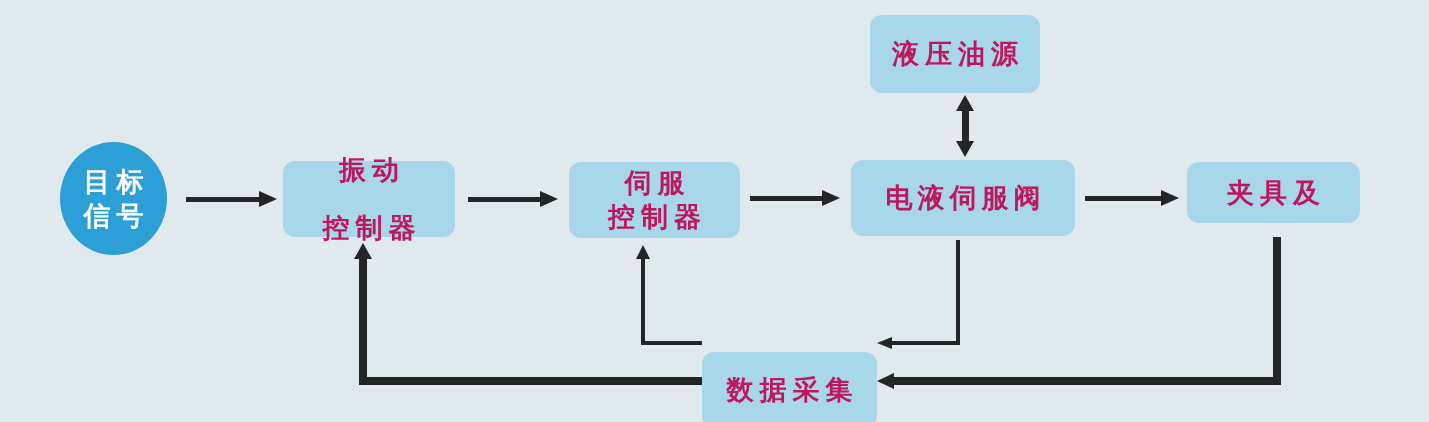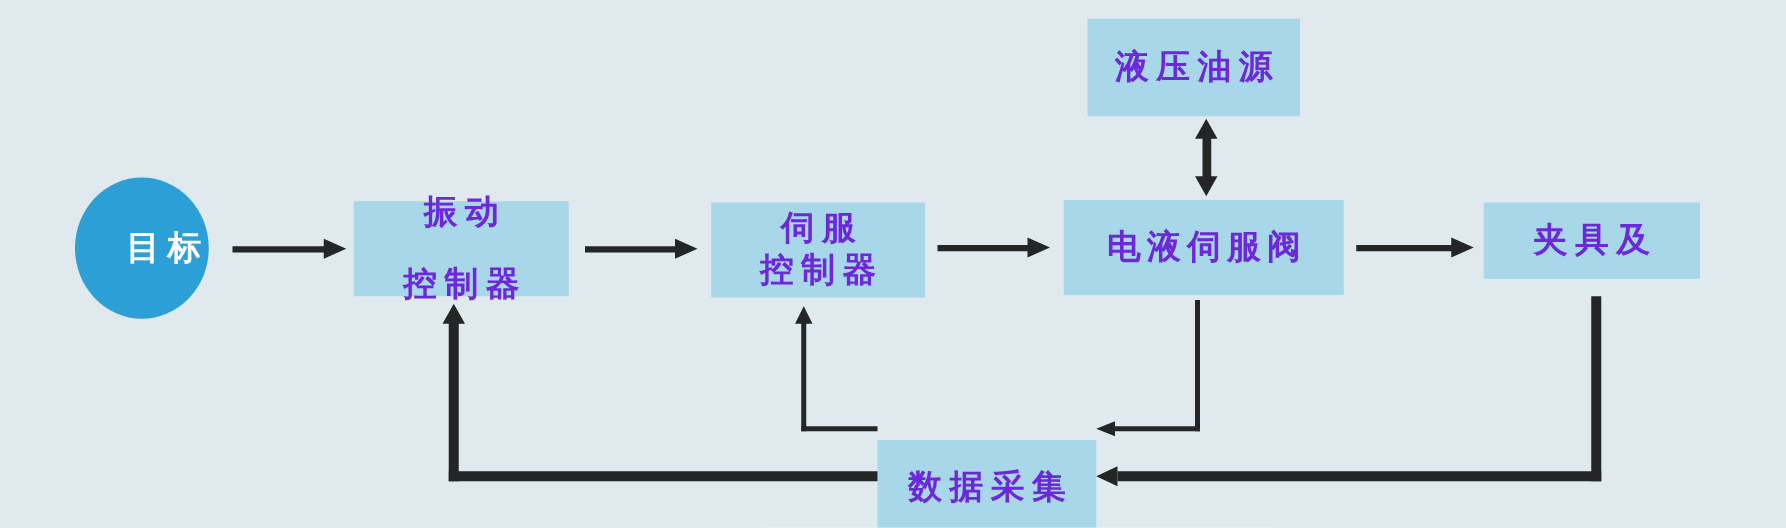--- a/index.html
+++ b/index.html
@@ -7,59 +7,59 @@
   .canvas {
     position: relative;
     width: 1429px;
     height: 422px;
     background: #dfe9ee;
     overflow: hidden;
   }
   .node {
     position: absolute;
     background: #a9d7ea;
-    border-radius: 0;
-    color: #6d28d9;
+    border-radius: 12px;
+    color: #be185d;
     display: flex;
     flex-direction: column;
     align-items: center;
     justify-content: center;
     font-size: 27px;
     font-weight: bold;
     line-height: 1.25;
   }
   .node .line {
     letter-spacing: 6px;
     text-indent: 6px;
     white-space: nowrap;
   }
   .node.circle {
     background: #2b9fd6;
     border-radius: 50%;
     color: #ffffff;
-    align-items: flex-end;
   }
   
   .shaft { position: absolute; background: #242526; }
   
   .head { position: absolute; width: 0; height: 0; }
   .head.right  { border-top: 8px solid transparent; border-bottom: 8px solid transparent; border-left: 18px solid #242526; }
   .head.left   { border-top: 8px solid transparent; border-bottom: 8px solid transparent; border-right: 17px solid #242526; }
   .head.left.sm{ border-top-width: 6px; border-bottom-width: 6px; border-right-width: 15px; }
   .head.up     { border-left: 9px solid transparent; border-right: 9px solid transparent; border-bottom: 16px solid #242526; }
   .head.up.sm  { border-left-width: 7px; border-right-width: 7px; border-bottom-width: 14px; }
   .head.down   { border-left: 9px solid transparent; border-right: 9px solid transparent; border-top: 16px solid #242526; }
 </style>
 </head>
 <body>
 
 <div class="canvas">
 
   <div class="node circle" style="left:60px; top:142px; width:107px; height:113px;">
     <span class="line">目标</span>
+    <span class="line">信号</span>
   </div>
 
   <div class="node" style="left:283px; top:161px; width:172px; height:76px;gap:24px;">
     <span class="line">振动</span>
     <span class="line">控制器</span>
   </div>
 
   <div class="node" style="left:569px; top:162px; width:171px; height:76px;justify-content:center;">
     <span class="line">伺服</span>
     <span class="line">控制器</span>

